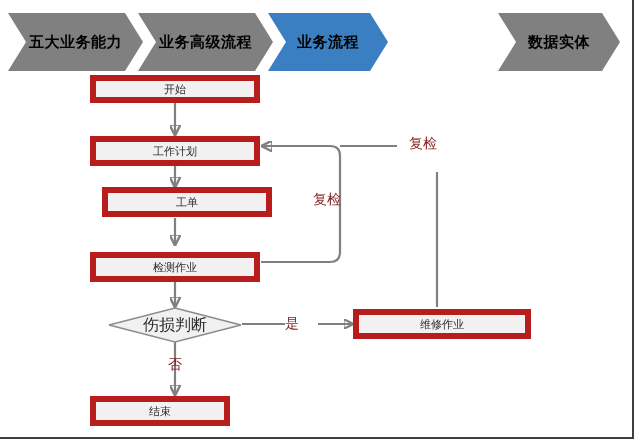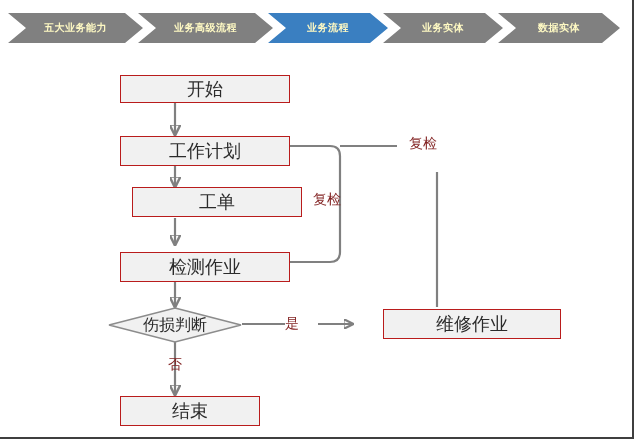--- a/index.html
+++ b/index.html
@@ -26,26 +26,26 @@
   #breadcrumb {
     position: absolute;
     left: 0;
     top: 13px;
     width: 634px;
     height: 42px;
   }
   .chev {
     position: absolute;
     top: 0;
-    height: 30px;
+    height: 58px;
     display: flex;
     align-items: center;
     justify-content: center;
-    color: #fef9c3;
-    font-size: 10px;
+    color: #000000;
+    font-size: 15px;
     font-weight: bold;
     letter-spacing: 0.5px;
     white-space: nowrap;
     box-sizing: border-box;
     -webkit-clip-path: polygon(0 0, calc(100% - 18px) 0, 100% 50%, calc(100% - 18px) 100%, 0 100%, 18px 50%);
     clip-path: polygon(0 0, calc(100% - 18px) 0, 100% 50%, calc(100% - 18px) 100%, 0 100%, 18px 50%);
   }
   .chev.inactive { background: #808080; }
   .chev.active   { background: #3a7fc1; }
 
@@ -54,28 +54,27 @@
     position: absolute;
     left: 0;
     top: 0;
     width: 634px;
     height: 439px;
   }
   .node {
     position: absolute;
     box-sizing: border-box;
     background: #f1f1f1;
-    border: 1px solid #b91c1c;
+    border: 6px solid #b91c1c;
     display: flex;
     align-items: center;
     justify-content: center;
     color: #2b2b2b;
-    font-size: 18px;
+    font-size: 11px;
     white-space: nowrap;
-    margin-left: 30px;
   }
   .diamond-wrap {
     position: absolute;
     display: flex;
     align-items: center;
     justify-content: center;
   }
   .diamond-shape {
     position: absolute;
     left: 0; top: 0;
@@ -112,23 +111,20 @@
 
   <div id="breadcrumb">
     <div class="chev inactive" style="left:8px;  width:135px;">
       <span>五大业务能力</span>
     </div>
     <div class="chev inactive" style="left:138px; width:135px;">
       <span>业务高级流程</span>
     </div>
     <div class="chev active" style="left:268px; width:120px;">
       <span>业务流程</span>
-    </div>
-    <div class="chev inactive" style="left:383px; width:120px;">
-      <span>业务实体</span>
     </div>
     <div class="chev inactive" style="left:498px; width:122px;">
       <span>数据实体</span>
     </div>
   </div>
 
   <div id="flow">
 
     <svg class="wires" viewBox="0 0 634 439">
       <defs>

